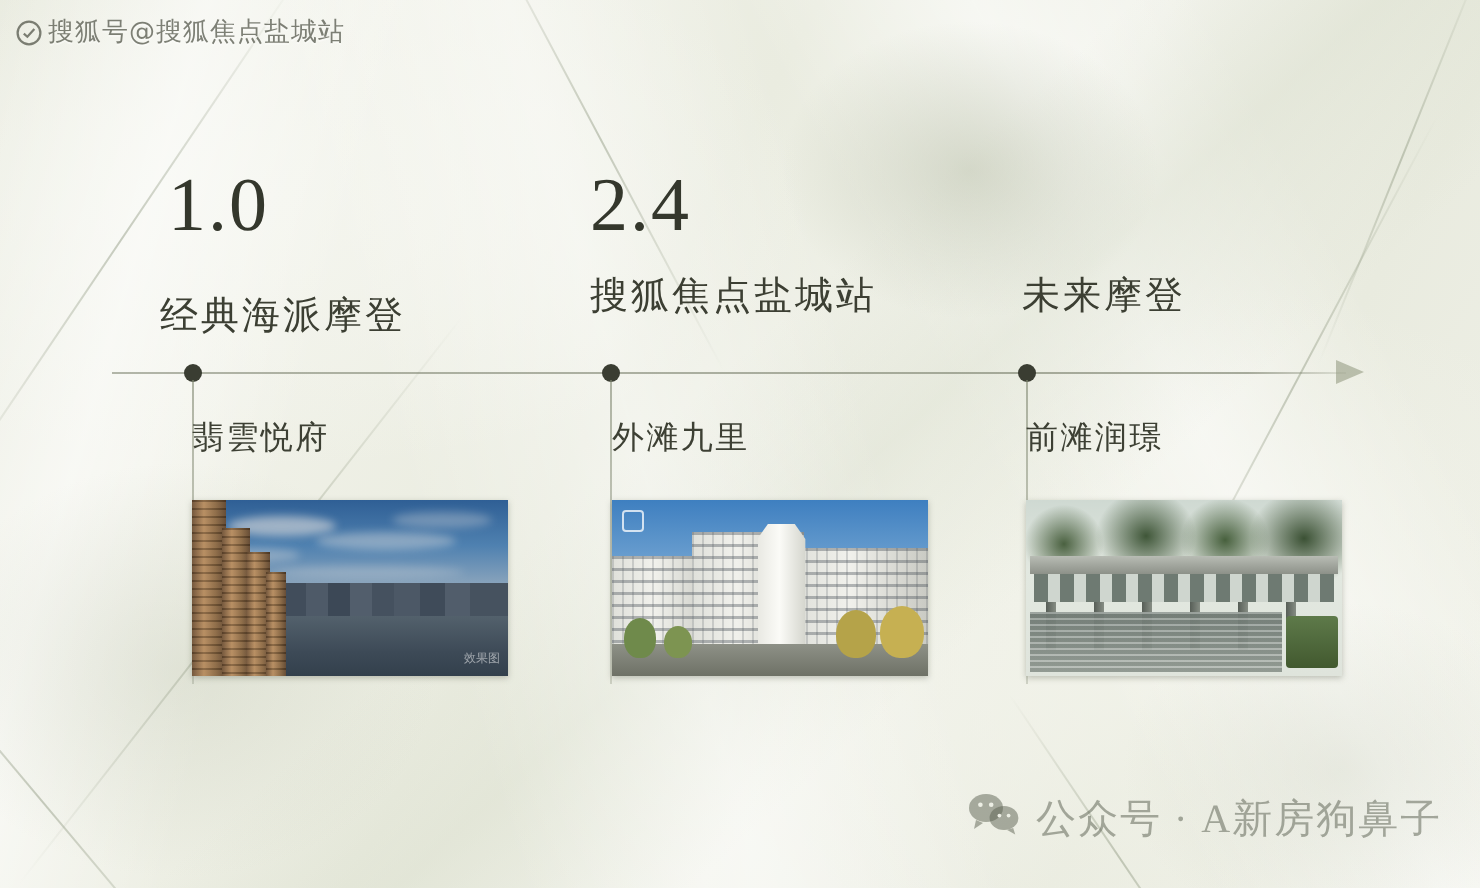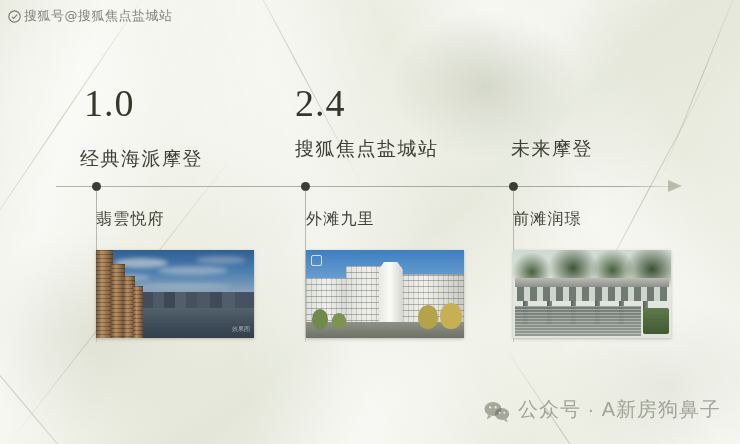--- a/index.html
+++ b/index.html
@@ -242,26 +242,26 @@
     position:absolute; inset:0;
     background: repeating-linear-gradient(to bottom, rgba(255,255,255,0.25) 0 1px, rgba(80,90,84,0.22) 1px 3px);
   }
 
   
   .wm-bottom {
     position: absolute;
     left: 484px;
     top: 396px;
     display: flex;
-    align-items: flex-end;
+    align-items: flex-start;
     gap: 8px;
     color: rgba(92,97,82,0.52);
     font-size: 20px;
     letter-spacing: 1px;
-    font-family: Liberation Sans, sans-serif;
+    font-family: Liberation Serif, serif;
     white-space: nowrap;
   }
   .wechat-ico { display:block; }
 </style>
 </head>
 <body>
 
 <div id="slide">
 
   <div class="bg-base"></div>

